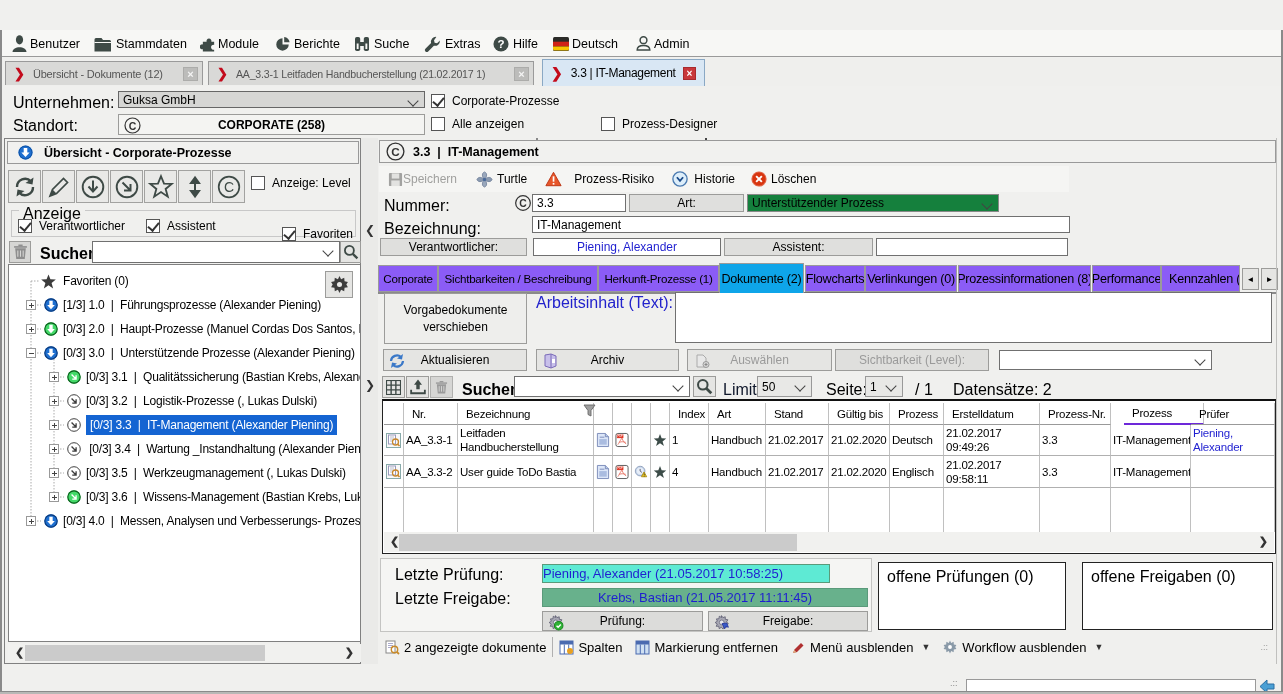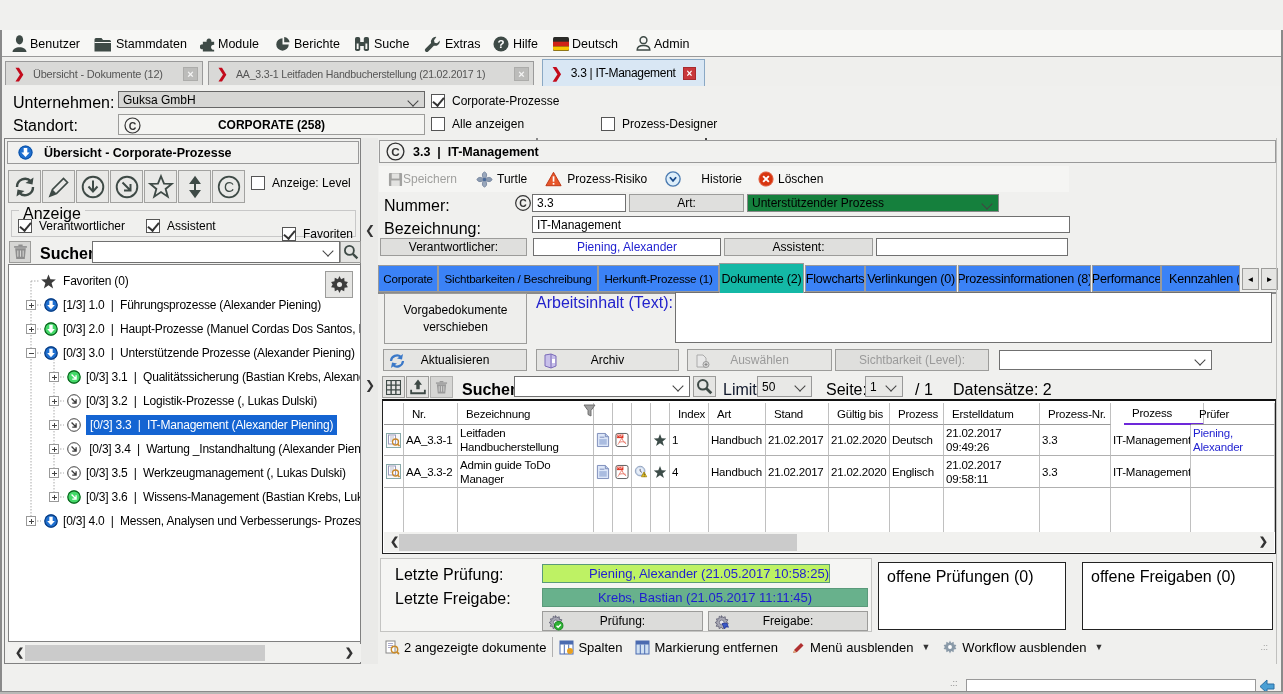--- a/index.html
+++ b/index.html
@@ -38,22 +38,22 @@
 .pm { width:10px; height:10px; border:1px solid #999; background:#fff; position:relative; flex:none; }
 .pm:before { content:""; position:absolute; left:1.5px; top:3.5px; width:5px; height:1px; background:#444; }
 .pm.plus:after { content:""; position:absolute; left:3.5px; top:1.5px; width:1px; height:5px; background:#444; }
 .sbar { position:absolute; background:#f1f1ef; }
 .sthumb { position:absolute; background:#cbcbcb; }
 
 #splitter { position:absolute; left:361px; top:138px; width:17px; height:526px; background:#eaeae8; }
 
 #rightpanel { position:absolute; left:378px; top:138px; width:898px; height:527px; }
 #rph { position:absolute; left:1px; top:2px; width:897px; height:23px; background:#f1f1ef; border:1px solid #999; display:flex; align-items:center; font-weight:bold; font-size:12.5px; }
-.rtab { position:absolute; top:127px; height:27px; background:#3b82f6; border:1px solid #9a9a9a; display:flex; align-items:center; justify-content:center; font-size:11.6px; letter-spacing:-0.25px; color:#000; white-space:nowrap; overflow:hidden; }
-.rtab.active { top:125px; height:30px; background:#14b8a6; border-bottom:none; z-index:3; }
+.rtab { position:absolute; top:127px; height:27px; background:#8b5cf6; border:1px solid #9a9a9a; display:flex; align-items:center; justify-content:center; font-size:11.6px; letter-spacing:-0.25px; color:#000; white-space:nowrap; overflow:hidden; }
+.rtab.active { top:125px; height:30px; background:#0ea5e9; border-bottom:none; z-index:3; }
 
 #dtable { position:absolute; left:4px; top:261px; width:894px; height:155px; background:#fff; border:1px solid #222; border-top:2px solid #111; }
 .tc { position:absolute; border-right:1px solid #c0c0c0; font-size:11.5px; letter-spacing:-0.2px; display:flex; align-items:center; padding:0 2px; overflow:hidden; white-space:nowrap; }
 
 #appstatus { position:absolute; left:0; top:664px; width:1283px; height:30px; background:#f0f0ee; }
 .vline { width:1px; background:#b0b0b0; height:20px; margin:0 6px; }
 </style>
 </head>
 <body>
 <div id="app">
@@ -381,26 +381,26 @@
           <path d="M9 9 C12 12 12 16 9 17 C6 16 6 12 9 9 Z" fill="#9aa8bc" stroke="#6a7a96" stroke-width="0.8"></path>
           <path d="M9 9 C6 12 2 12 1 9 C2 6 6 6 9 9 Z" fill="#8a9ab0" stroke="#6a7a96" stroke-width="0.8"></path>
           <circle cx="9" cy="9" r="1.8" fill="#4a6a9a"></circle>
         </svg>
       <span style="margin-left:4px">Turtle</span>
       <svg style="margin-left:18px" width="17" height="16" viewBox="0 0 19 17">
           <path d="M9.5 1 L18 16 L1 16 Z" fill="#e8572a" stroke="#b83010"></path>
           <rect x="8.6" y="5.5" width="1.9" height="6" fill="#fff"></rect>
           <rect x="8.6" y="12.9" width="1.9" height="1.9" fill="#fff"></rect>
         </svg>
-      <span style="margin-left:5px">Prozess-Risiko</span>
+      <span style="margin-left:12px">Prozess-Risiko</span>
       <svg style="margin-left:18px" width="16" height="16" viewBox="0 0 18 18">
           <circle cx="9" cy="9" r="8" fill="#ddeefa" stroke="#4a7ab0" stroke-width="1.5"></circle>
           <path d="M5.5 7 L9 11 L12.5 7" fill="none" stroke="#1a4a8a" stroke-width="2"></path>
         </svg>
-      <span style="margin-left:20px">Historie</span>
+      <span style="margin-left:6px">Historie</span>
       <svg style="margin-left:16px" width="16" height="16" viewBox="0 0 18 18">
           <circle cx="9" cy="9" r="8.5" fill="#d8350f"></circle>
           <circle cx="9" cy="9" r="8" fill="none" stroke="#fff" stroke-width="0.8" opacity="0.4"></circle>
           <path d="M5.8 5.8 L12.2 12.2 M12.2 5.8 L5.8 12.2" stroke="#fff" stroke-width="2.2"></path>
         </svg>
       <span style="margin-left:4px">Löschen</span>
     </div>
     <div id="rp-form">
       <span class="lbl" style="left:6px;top:59px">Nummer:</span>
       <svg class="abs" style="left:137px;top:57px" width="16" height="16" viewBox="0 0 17 17">
@@ -557,21 +557,21 @@
               <svg width="15" height="15" viewBox="0 0 15 15">
                 <rect x="0.5" y="0.5" width="14" height="14" fill="#f8f8f8" stroke="#8aa"></rect>
                 <rect x="2.5" y="2" width="7" height="9" fill="#fff" stroke="#99b"></rect>
                 <path d="M4 4 H8 M4 6 H8 M4 8 H7" stroke="#aab" stroke-width="0.8"></path>
                 <circle cx="9.5" cy="9" r="3" fill="none" stroke="#c8882a" stroke-width="1.3"></circle>
                 <path d="M11.5 11 L13.5 13" stroke="#c8882a" stroke-width="1.6"></path>
               </svg>
             </div>
         <div class="tc" style="left:21px;top:55px;width:54px;height:32px;border-bottom:1px solid #b0b0b0">AA_3.3-2</div>
         <div class="tc" style="left:75px;top:55px;width:136px;height:32px;border-bottom:1px solid #b0b0b0">
-              <span style="line-height:14px;white-space:normal;width:100%">Admin guide ToDo Manager</span>
+              <span style="line-height:14px;white-space:normal;width:100%">User guide ToDo Bastia</span>
             </div>
         <div class="tc" style="left:211px;top:55px;width:19px;height:32px;border-bottom:1px solid #b0b0b0">
               <svg width="15" height="16" viewBox="0 0 15 16">
                 <path d="M1.5 1 H10 L13.5 4.5 V15 H1.5 Z" fill="#dce6f8" stroke="#7a8ab8"></path>
                 <path d="M10 1 V4.5 H13.5" fill="#b8c8e8" stroke="#7a8ab8"></path>
                 <rect x="3.5" y="7" width="8" height="6" fill="#aabce0"></rect>
                 <path d="M4 5 H9" stroke="#7a8ab8"></path>
               </svg>
             </div>
         <div class="tc" style="left:230px;top:55px;width:19px;height:32px;border-bottom:1px solid #b0b0b0">
@@ -633,21 +633,21 @@
         <div class="sbar" style="left:1px;top:131px;width:890px;height:20px;background:#f1f1ef">
           <span class="abs" style="left:6px;top:3px;color:#333;font-size:11px;font-weight:bold">❮</span>
           <span class="abs" style="right:6px;top:3px;color:#333;font-size:11px;font-weight:bold">❯</span>
           <div class="sthumb" style="left:15px;top:2px;width:398px;height:17px"></div>
         </div>
       </div>
       <div id="workflow">
         <div class="abs" style="left:2px;top:420px;width:492px;height:74px;background:#f5f5f3;border:1px solid #c4c4c2"></div>
         <span class="lbl" style="left:17px;top:428px">Letzte Prüfung:</span>
         <span class="lbl" style="left:17px;top:452px">Letzte Freigabe:</span>
-        <div class="abs" style="left:164px;top:426px;width:288px;height:19px;background:#bef264;border:1px solid #5a9a7a;color:#1f1fd0;text-align:right;line-height:18px;font-size:13px">Piening, Alexander (21.05.2017 10:58:25)</div>
+        <div class="abs" style="left:164px;top:426px;width:288px;height:19px;background:#5eead4;border:1px solid #5a9a7a;color:#1f1fd0;text-align:left;line-height:18px;font-size:13px">Piening, Alexander (21.05.2017 10:58:25)</div>
         <div class="abs" style="left:164px;top:450px;width:326px;height:19px;background:#68b18c;border:1px solid #5a9a7a;color:#1f1fd0;text-align:center;line-height:18px;font-size:13px">Krebs, Bastian (21.05.2017 11:11:45)</div>
         <div class="btn" style="left:164px;top:473px;width:161px;height:20px;background:#dcdcda">
           <svg class="abs" style="left:4px;top:2px" width="17" height="17" viewBox="0 0 16 16">
               <path d="M8 1.5 L9.3 3.4 L11.5 2.6 L11.6 5 L14 5.4 L12.8 7.4 L14.5 9.1 L12.3 10 L12.7 12.4 L10.4 12 L9.5 14.2 L7.8 12.6 L5.8 13.8 L5.4 11.5 L3 11.6 L4 9.4 L2 8 L4.1 6.8 L3.2 4.6 L5.6 4.5 L5.9 2.1 L8 3.3 Z" fill="#a8a8b4" stroke="#55556a" stroke-width="0.7"></path>
               <circle cx="8.2" cy="7.9" r="2.2" fill="#e8e8ee" stroke="#55556a" stroke-width="0.6"></circle>
               <circle cx="11" cy="11" r="4" fill="#2fb335" stroke="#1a8a20"></circle>
               <path d="M9 11 L10.5 12.5 L13 9.8" stroke="#fff" stroke-width="1.3" fill="none"></path>
             </svg>
           Prüfung:</div>
         <div class="btn" style="left:330px;top:473px;width:160px;height:20px;background:#dcdcda">

